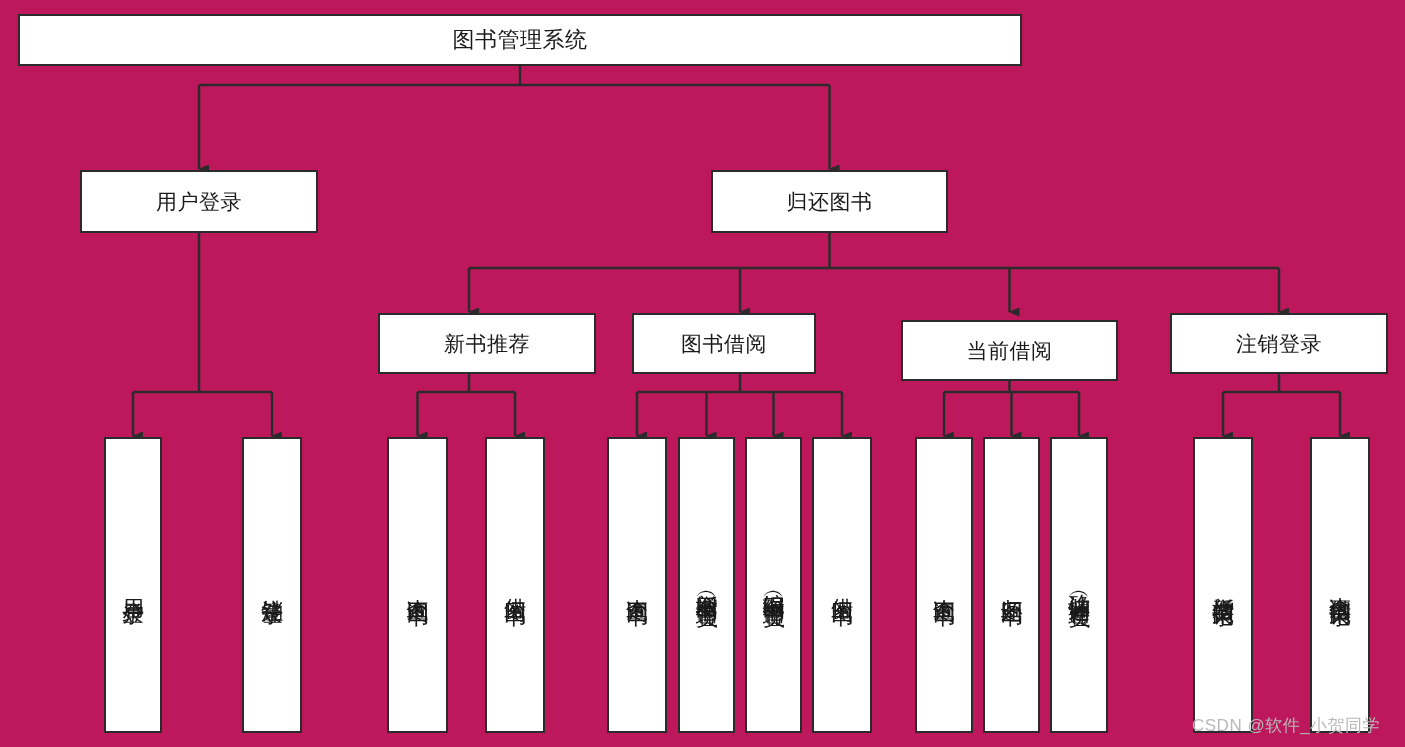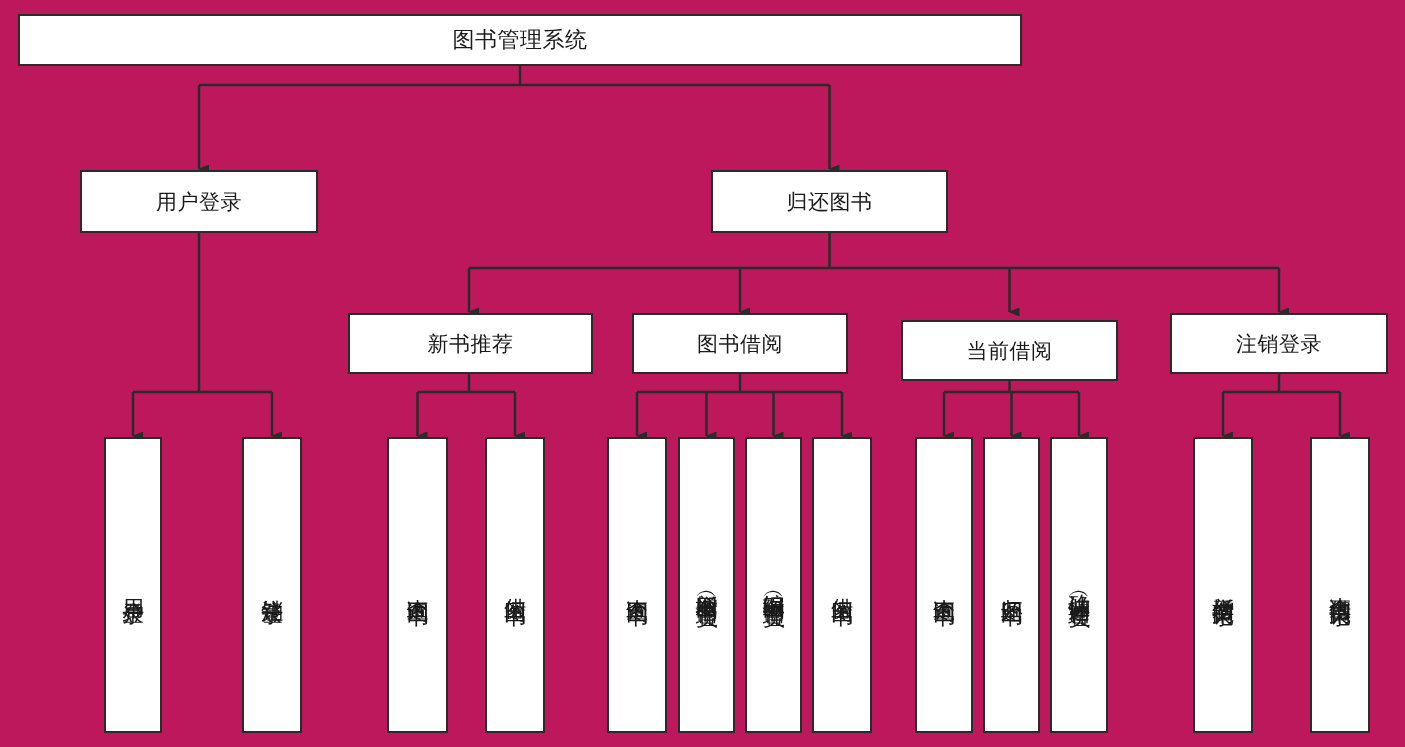--- a/index.html
+++ b/index.html
@@ -114,24 +114,24 @@
   <div id="node-layer">
       <div class="node node-h node-root" style="left: 18px; top: 14px; width: 1004px; height: 52px;">
         <span class="label">图书管理系统</span>
       </div>
       <div class="node node-h" style="left: 80px; top: 170px; width: 238px; height: 63px;">
         <span class="label">用户登录</span>
       </div>
       <div class="node node-h" style="left: 711px; top: 170px; width: 237px; height: 63px;">
         <span class="label">归还图书</span>
       </div>
-      <div class="node node-h" style="left: 348px; top: 313px; width: 245px; height: 61px;">
+      <div class="node node-h" style="left: 378px; top: 313px; width: 218px; height: 61px;">
         <span class="label">新书推荐</span>
       </div>
-      <div class="node node-h" style="left: 632px; top: 313px; width: 216px; height: 61px;">
+      <div class="node node-h" style="left: 632px; top: 313px; width: 184px; height: 61px;">
         <span class="label">图书借阅</span>
       </div>
       <div class="node node-h" style="left: 901px; top: 320px; width: 217px; height: 61px;">
         <span class="label">当前借阅</span>
       </div>
       <div class="node node-h" style="left: 1170px; top: 313px; width: 218px; height: 61px;">
         <span class="label">注销登录</span>
       </div>
       <div class="node node-leaf" style="left: 104px; top: 437px; width: 58px; height: 296px;">
         <span class="label">用户登录</span>
@@ -166,13 +166,14 @@
       <div class="node node-leaf" style="left: 1050px; top: 437px; width: 58px; height: 296px;">
         <span class="label">确认归还（管理员）</span>
       </div>
       <div class="node node-leaf" style="left: 1193px; top: 437px; width: 60px; height: 296px;">
         <span class="label">新增借阅记录</span>
       </div>
       <div class="node node-leaf" style="left: 1310px; top: 437px; width: 60px; height: 296px;">
         <span class="label">查询借阅记录</span>
       </div>
     </div>
+  <div class="watermark" style="left:1192px; top:714px;">CSDN @软件_小贺同学</div>
 </div>
 
 </body></html>

